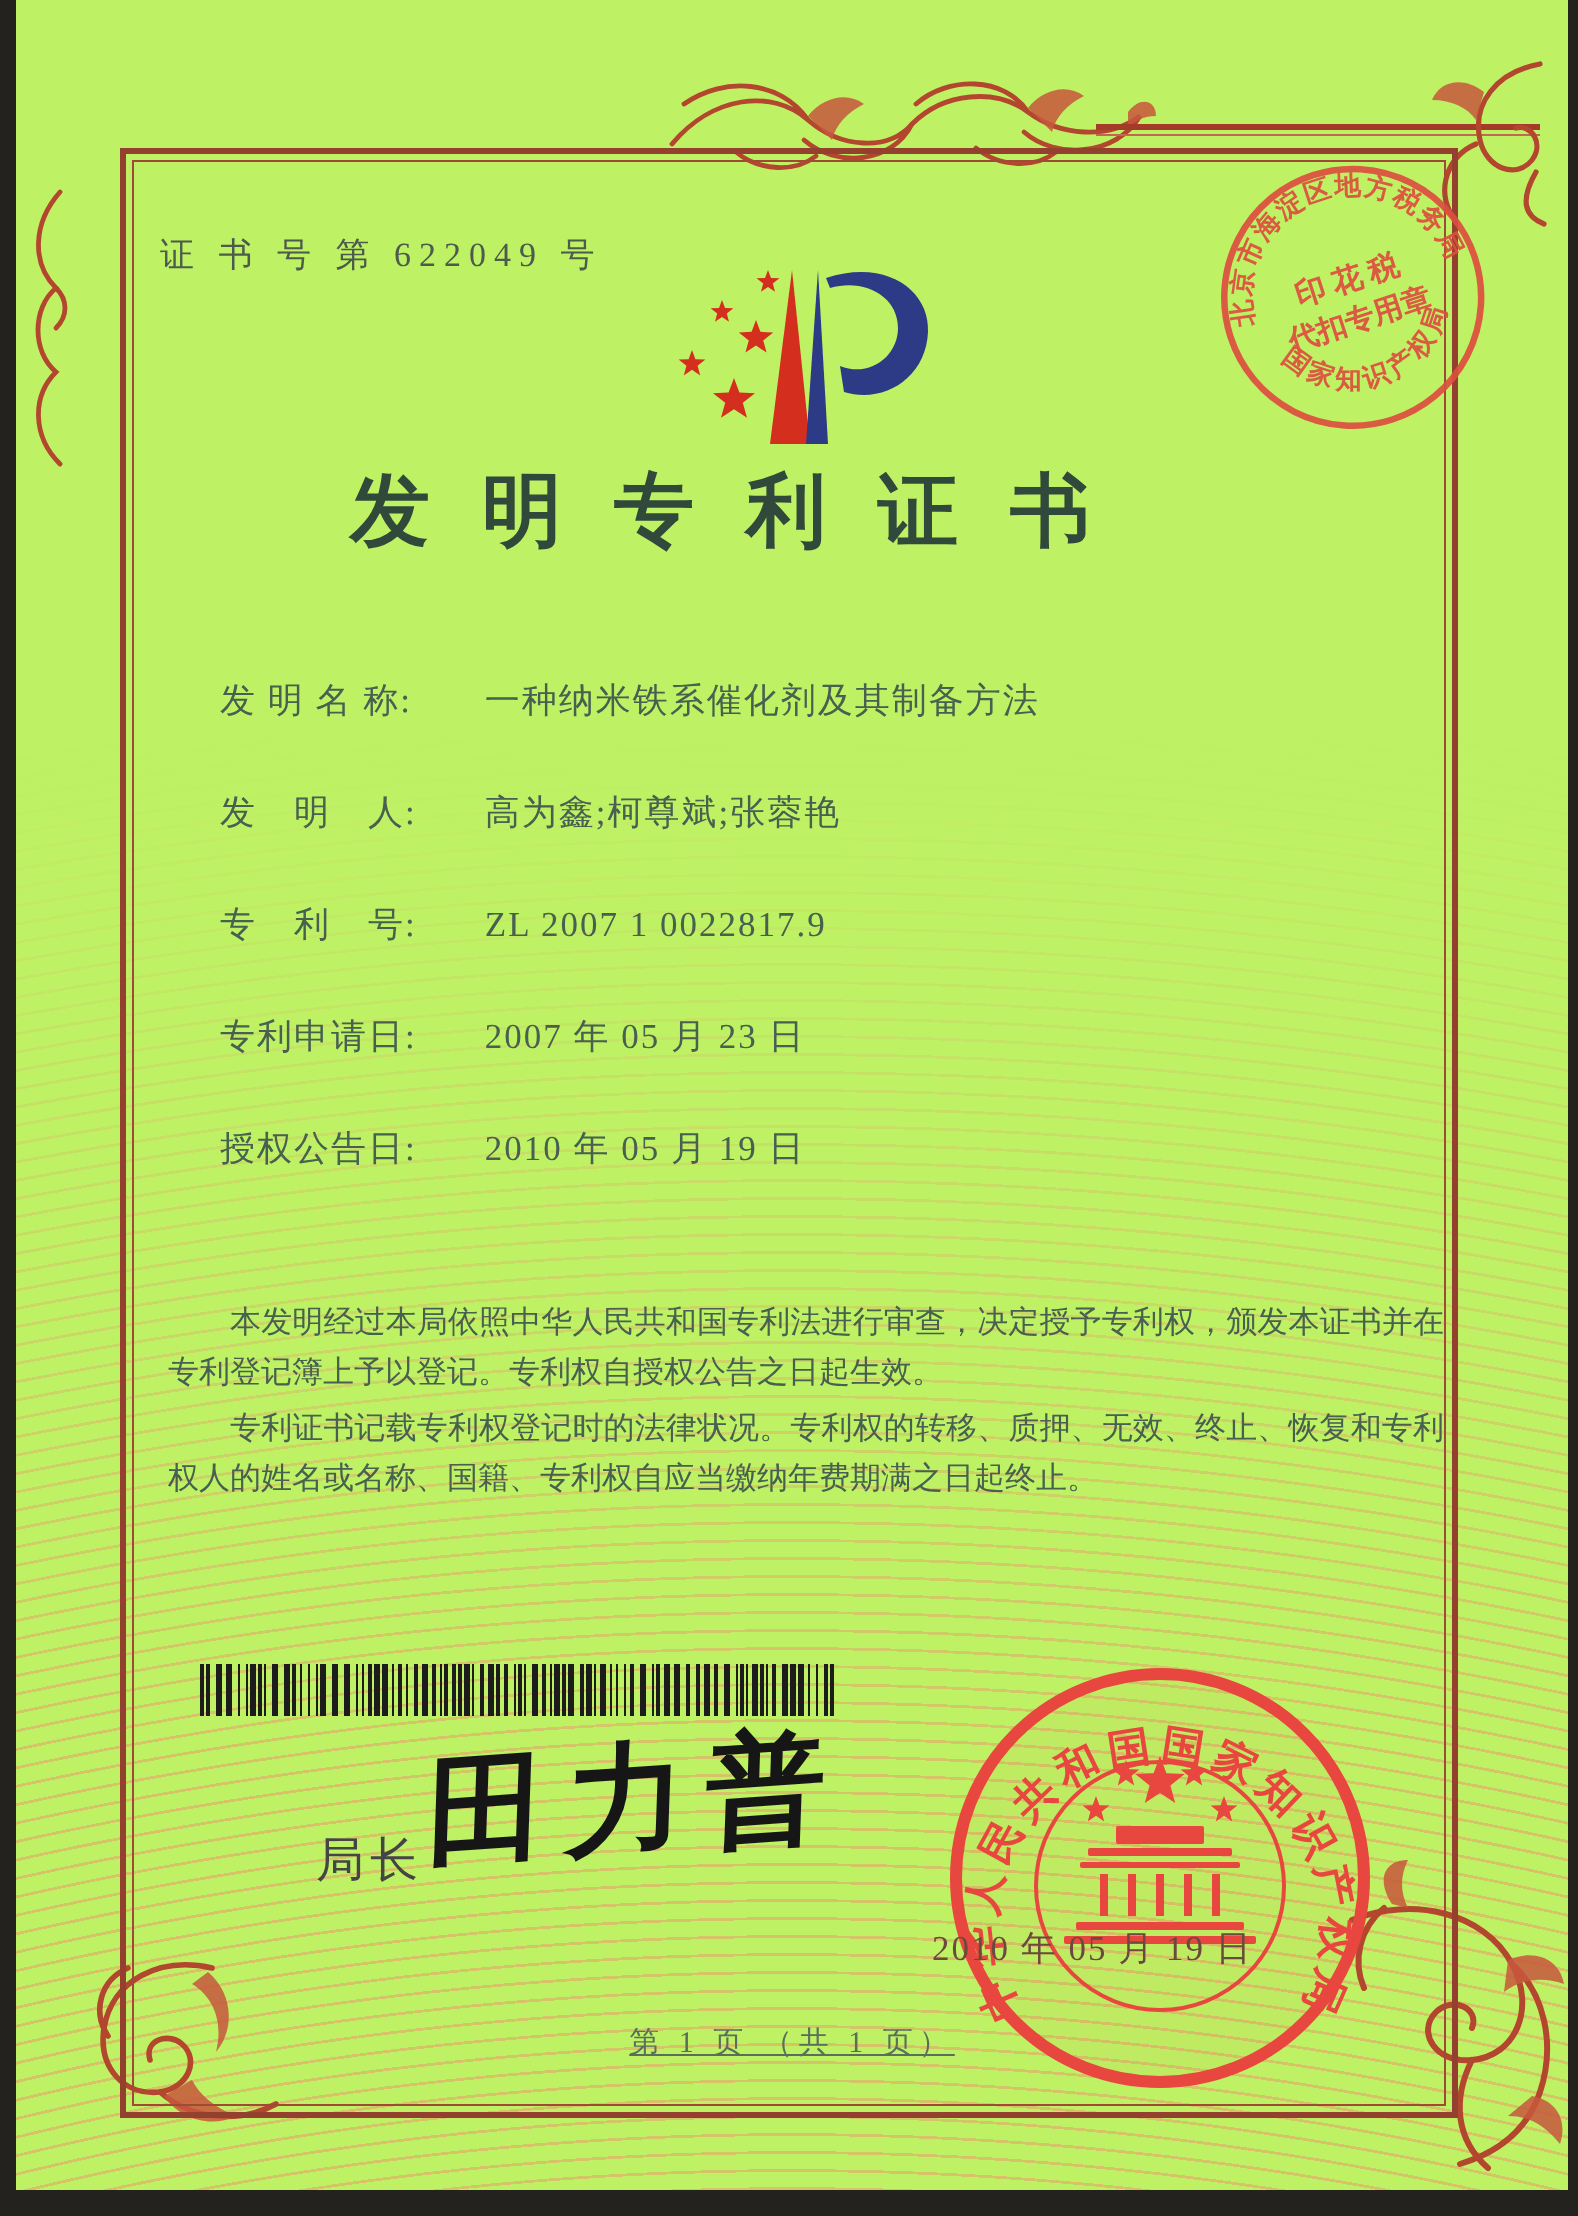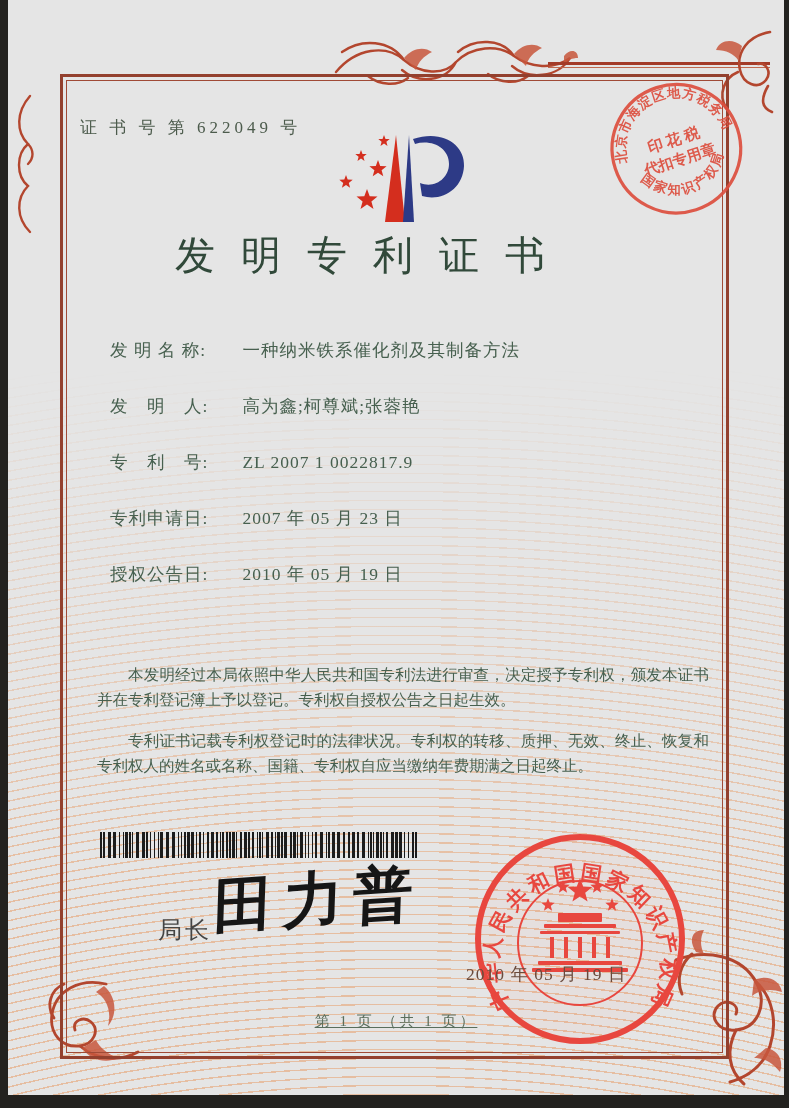--- a/index.html
+++ b/index.html
@@ -1,37 +1,37 @@
 <!DOCTYPE html>
 <html><head>
 <meta charset="utf-8">
 <style>
   html,body{margin:0;padding:0;background:#23221f;}
   .page{position:relative;width:789px;height:1108px;background:#23221f;overflow:hidden;
         font-family:"Liberation Serif","DejaVu Serif",serif;}
-  .paper{position:absolute;left:8px;top:0;width:776px;height:1095px;background:#e5e5e5;}
+  .paper{position:absolute;left:8px;top:0;width:776px;height:1095px;background:#bef264;}
   
   .waves{position:absolute;left:0;top:370px;width:776px;height:725px;pointer-events:none;
     background:repeating-radial-gradient(circle at 50% 2300px,
       rgba(231,158,106,.55) 0 1.4px, rgba(252,249,238,0) 1.4px 9px);
     -webkit-mask-image:linear-gradient(to bottom,transparent 0,rgba(0,0,0,.45) 30%,#000 70%);
             mask-image:linear-gradient(to bottom,transparent 0,rgba(0,0,0,.45) 30%,#000 70%);}
   .frame{position:absolute;left:52px;top:74px;width:663px;height:979px;
          border:3px solid #93402e;}
   .frame::before{content:"";position:absolute;inset:3px;border:1px solid #a04a36;}
   .cert-number{position:absolute;left:72px;top:116px;font-size:17px;letter-spacing:4px;color:#4c5b4c;}
   .title{position:absolute;left:0;width:716px;top:228px;text-align:center;font-size:40px;
-         letter-spacing:26px;padding-left:14px;box-sizing:border-box;color:#31493a;font-weight:400;}
+         letter-spacing:26px;padding-left:14px;box-sizing:border-box;color:#31493a;font-weight:700;}
   .fields{position:absolute;left:90px;top:336px;width:620px;color:#47604f;font-size:17.5px;}
   .field-row{margin-bottom:28px;line-height:28px;white-space:nowrap;margin-left:12px;}
   .field-label{display:inline-block;min-width:128px;letter-spacing:1px;}
   .field-value{letter-spacing:1px;}
   .paragraphs{position:absolute;left:72px;top:646px;width:646px;color:#47604f;
               font-size:15.5px;line-height:24.5px;text-align:justify;}
-  .paragraphs p{margin:17px;text-indent:2em;}
+  .paragraphs p{margin:4px;text-indent:2em;}
   .barcode{position:absolute;left:92px;top:832px;}
   .sig-role{position:absolute;left:150px;top:914px;font-size:24px;letter-spacing:3px;color:#454545;}
   .sig-name{position:absolute;left:205px;top:860px;font-size:60px;color:#161616;
             letter-spacing:10px;transform:rotate(-4deg) skewX(-6deg);font-weight:700;}
   .office-seal{position:absolute;left:458px;top:825px;width:228px;height:228px;}
   .seal-date{position:absolute;left:458px;top:962px;font-size:17.5px;letter-spacing:1px;
              color:#6a4a3c;z-index:6;white-space:nowrap;}
   .tax-seal{position:absolute;left:590px;top:70px;width:158px;height:158px;transform:rotate(-18deg);opacity:.92;}
   .footer{position:absolute;left:0;width:776px;top:1012px;text-align:center;
           font-size:15px;letter-spacing:3px;color:#5a6e5c;text-decoration:underline;}

